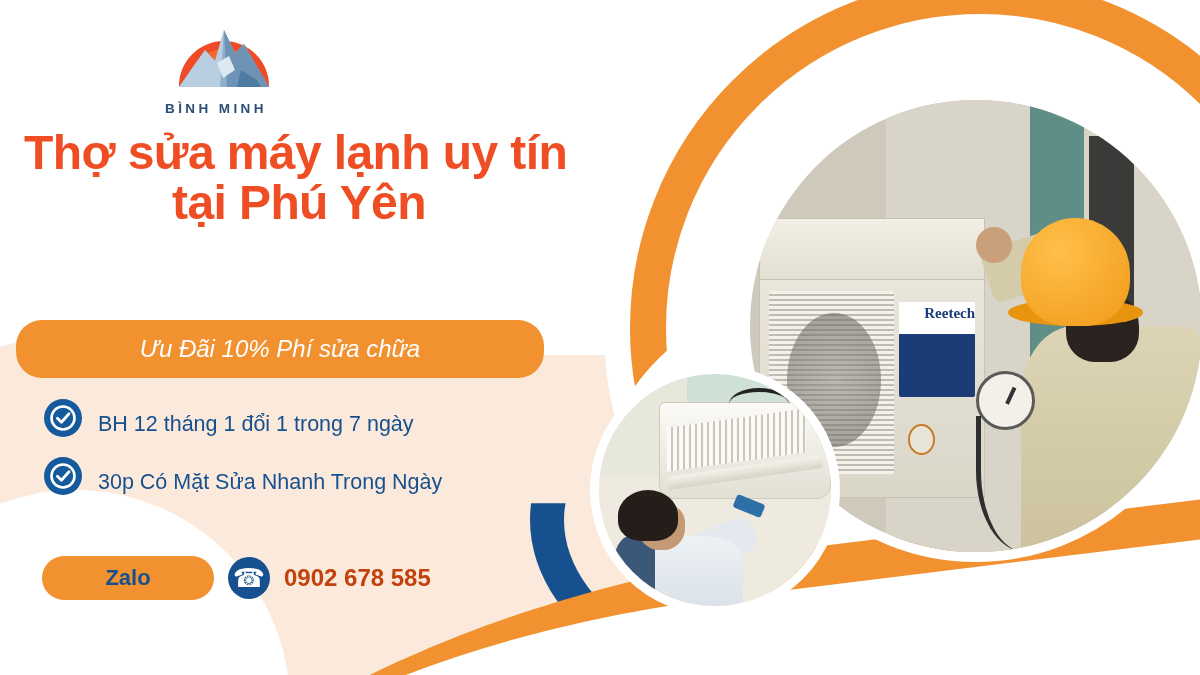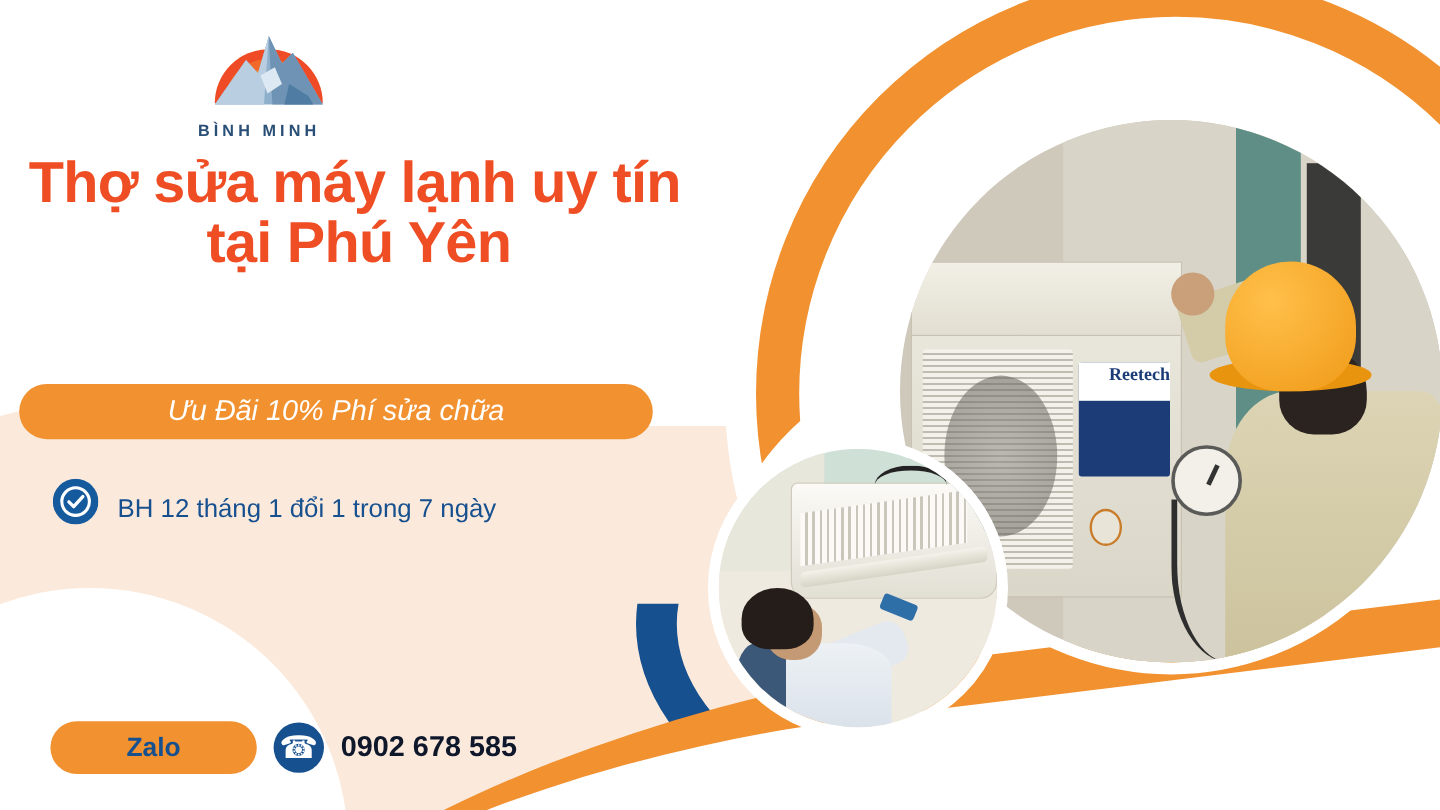--- a/index.html
+++ b/index.html
@@ -106,54 +106,54 @@
     font-size:48px;
     line-height:1.04;
     letter-spacing:-0.6px;
   }
   .headline .l1 { display:block; text-align:left; white-space:nowrap; }
   .headline .l2 { display:block; text-align:center; padding-right:150px; }
 
   
   .promo {
     position:absolute; left:16px; top:320px;
-    width:528px; height:46px;
+    width:528px; height:58px;
     background:#F1912F;
     border-radius:26px;
     color:#ffffff;
     font-size:24px; font-style:italic; font-weight:500;
     display:flex; align-items:center; justify-content:center;
     z-index:20;
   }
 
   
   .benefits { position:absolute; left:44px; top:385px; z-index:20; }
   .benefit { display:flex; align-items:flex-end; height:52px; }
   .benefit + .benefit { margin-top:6px; }
   .check-icon { flex:0 0 auto; width:38px; height:38px; margin-right:16px; }
   .benefit-label {
     font-size:21.5px; color:#17508F; font-weight:500; white-space:nowrap;
   }
 
   
-  .contact { position:absolute; left:42px; top:556px; display:flex; align-items:center; z-index:20;margin-top:45px; }
+  .contact { position:absolute; left:42px; top:556px; display:flex; align-items:center; z-index:20; }
   .zalo-btn {
     width:172px; height:44px;
     background:#F1912F; border-radius:22px;
     display:flex; align-items:center; justify-content:center;
     color:#17508F; font-size:22px; font-weight:bold;
   }
   .phone-icon {
     width:42px; height:42px; border-radius:50%;
     background:#17508F; margin-left:14px;
     display:flex; align-items:center; justify-content:center;
     color:#ffffff; font-size:26px; line-height:1;
   }
   .phone-number {
-    margin-left:14px; font-size:24px; font-weight:bold; color:#0f172a;
+    margin-left:14px; font-size:24px; font-weight:bold; color:#c2410c;
     white-space:nowrap;
   }
 
   
   .photo-main {
     position:absolute; left:740px; top:90px;
     width:472px; height:472px; border-radius:50%;
     border:10px solid #ffffff;
     overflow:hidden; z-index:10;
   }
@@ -398,20 +398,30 @@
     <div class="benefit">
       <span class="check-icon">
         <svg width="38" height="38" viewBox="0 0 38 38" xmlns="http://www.w3.org/2000/svg">
           <circle cx="19" cy="19" r="19" fill="#155A9C"></circle>
           <circle cx="19" cy="19" r="11.5" fill="none" stroke="#ffffff" stroke-width="2.6"></circle>
           <path d="M13.4 19.2 L17.4 23.2 L25 14.8" fill="none" stroke="#ffffff" stroke-width="2.8" stroke-linecap="round" stroke-linejoin="round"></path>
         </svg>
       </span>
       <span class="benefit-label">BH 12 tháng 1 đổi 1 trong 7 ngày</span>
     </div>
+    <div class="benefit">
+      <span class="check-icon">
+        <svg width="38" height="38" viewBox="0 0 38 38" xmlns="http://www.w3.org/2000/svg">
+          <circle cx="19" cy="19" r="19" fill="#155A9C"></circle>
+          <circle cx="19" cy="19" r="11.5" fill="none" stroke="#ffffff" stroke-width="2.6"></circle>
+          <path d="M13.4 19.2 L17.4 23.2 L25 14.8" fill="none" stroke="#ffffff" stroke-width="2.8" stroke-linecap="round" stroke-linejoin="round"></path>
+        </svg>
+      </span>
+      <span class="benefit-label">30p Có Mặt Sửa Nhanh Trong Ngày</span>
+    </div>
   </div>
 
   <div class="contact">
     <div class="zalo-btn">
       <span>Zalo</span>
     </div>
     <div class="phone-icon">
       <span>☎</span>
     </div>
     <div class="phone-number">0902 678 585</div>

